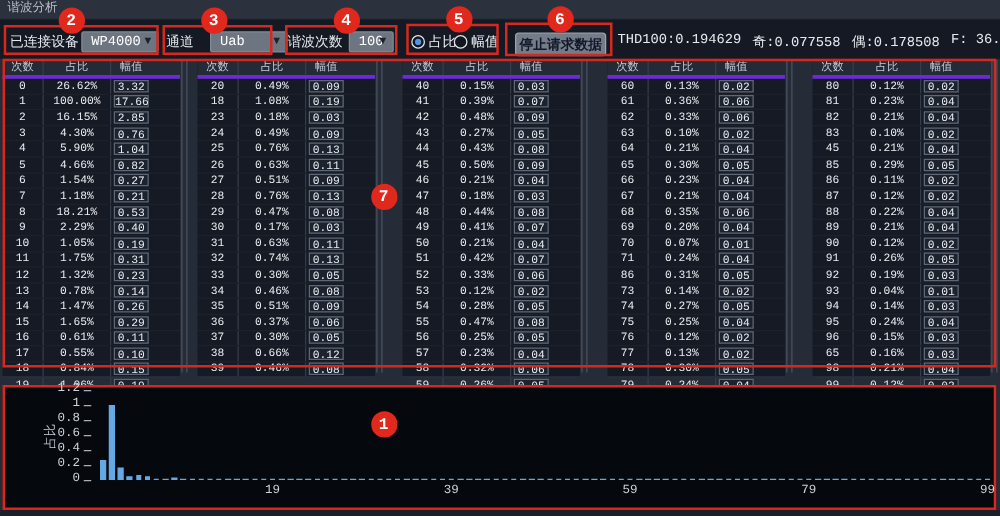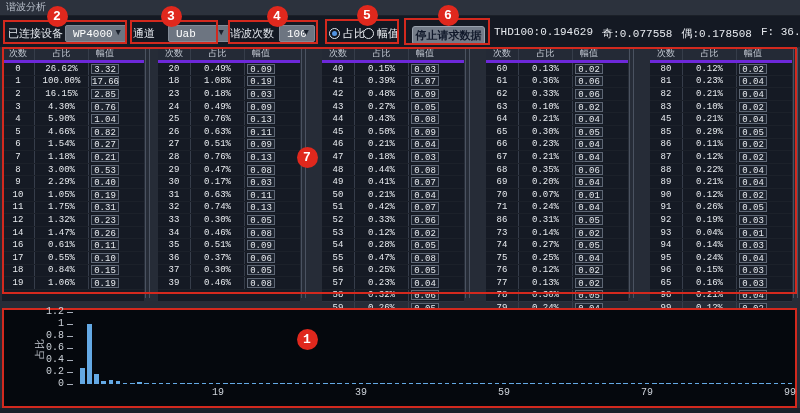--- a/index.html
+++ b/index.html
@@ -147,21 +147,21 @@
         </div>
         <div class="tr">
           <span class="c0">7</span>
           <span class="c1">1.18%</span>
           <span class="c2">
             <span class="ampbox">0.21</span>
           </span>
         </div>
         <div class="tr">
           <span class="c0">8</span>
-          <span class="c1">3.00%</span>
+          <span class="c1">18.21%</span>
           <span class="c2">
             <span class="ampbox">0.53</span>
           </span>
         </div>
         <div class="tr">
           <span class="c0">9</span>
           <span class="c1">2.29%</span>
           <span class="c2">
             <span class="ampbox">0.40</span>
           </span>
@@ -181,24 +181,38 @@
           </span>
         </div>
         <div class="tr">
           <span class="c0">12</span>
           <span class="c1">1.32%</span>
           <span class="c2">
             <span class="ampbox">0.23</span>
           </span>
         </div>
         <div class="tr">
+          <span class="c0">13</span>
+          <span class="c1">0.78%</span>
+          <span class="c2">
+            <span class="ampbox">0.14</span>
+          </span>
+        </div>
+        <div class="tr">
           <span class="c0">14</span>
           <span class="c1">1.47%</span>
           <span class="c2">
             <span class="ampbox">0.26</span>
+          </span>
+        </div>
+        <div class="tr">
+          <span class="c0">15</span>
+          <span class="c1">1.65%</span>
+          <span class="c2">
+            <span class="ampbox">0.29</span>
           </span>
         </div>
         <div class="tr">
           <span class="c0">16</span>
           <span class="c1">0.61%</span>
           <span class="c2">
             <span class="ampbox">0.11</span>
           </span>
         </div>
         <div class="tr">
@@ -340,20 +354,27 @@
           <span class="c1">0.37%</span>
           <span class="c2">
             <span class="ampbox">0.06</span>
           </span>
         </div>
         <div class="tr">
           <span class="c0">37</span>
           <span class="c1">0.30%</span>
           <span class="c2">
             <span class="ampbox">0.05</span>
+          </span>
+        </div>
+        <div class="tr">
+          <span class="c0">38</span>
+          <span class="c1">0.66%</span>
+          <span class="c2">
+            <span class="ampbox">0.12</span>
           </span>
         </div>
         <div class="tr">
           <span class="c0">39</span>
           <span class="c1">0.46%</span>
           <span class="c2">
             <span class="ampbox">0.08</span>
           </span>
         </div>
       </div>

